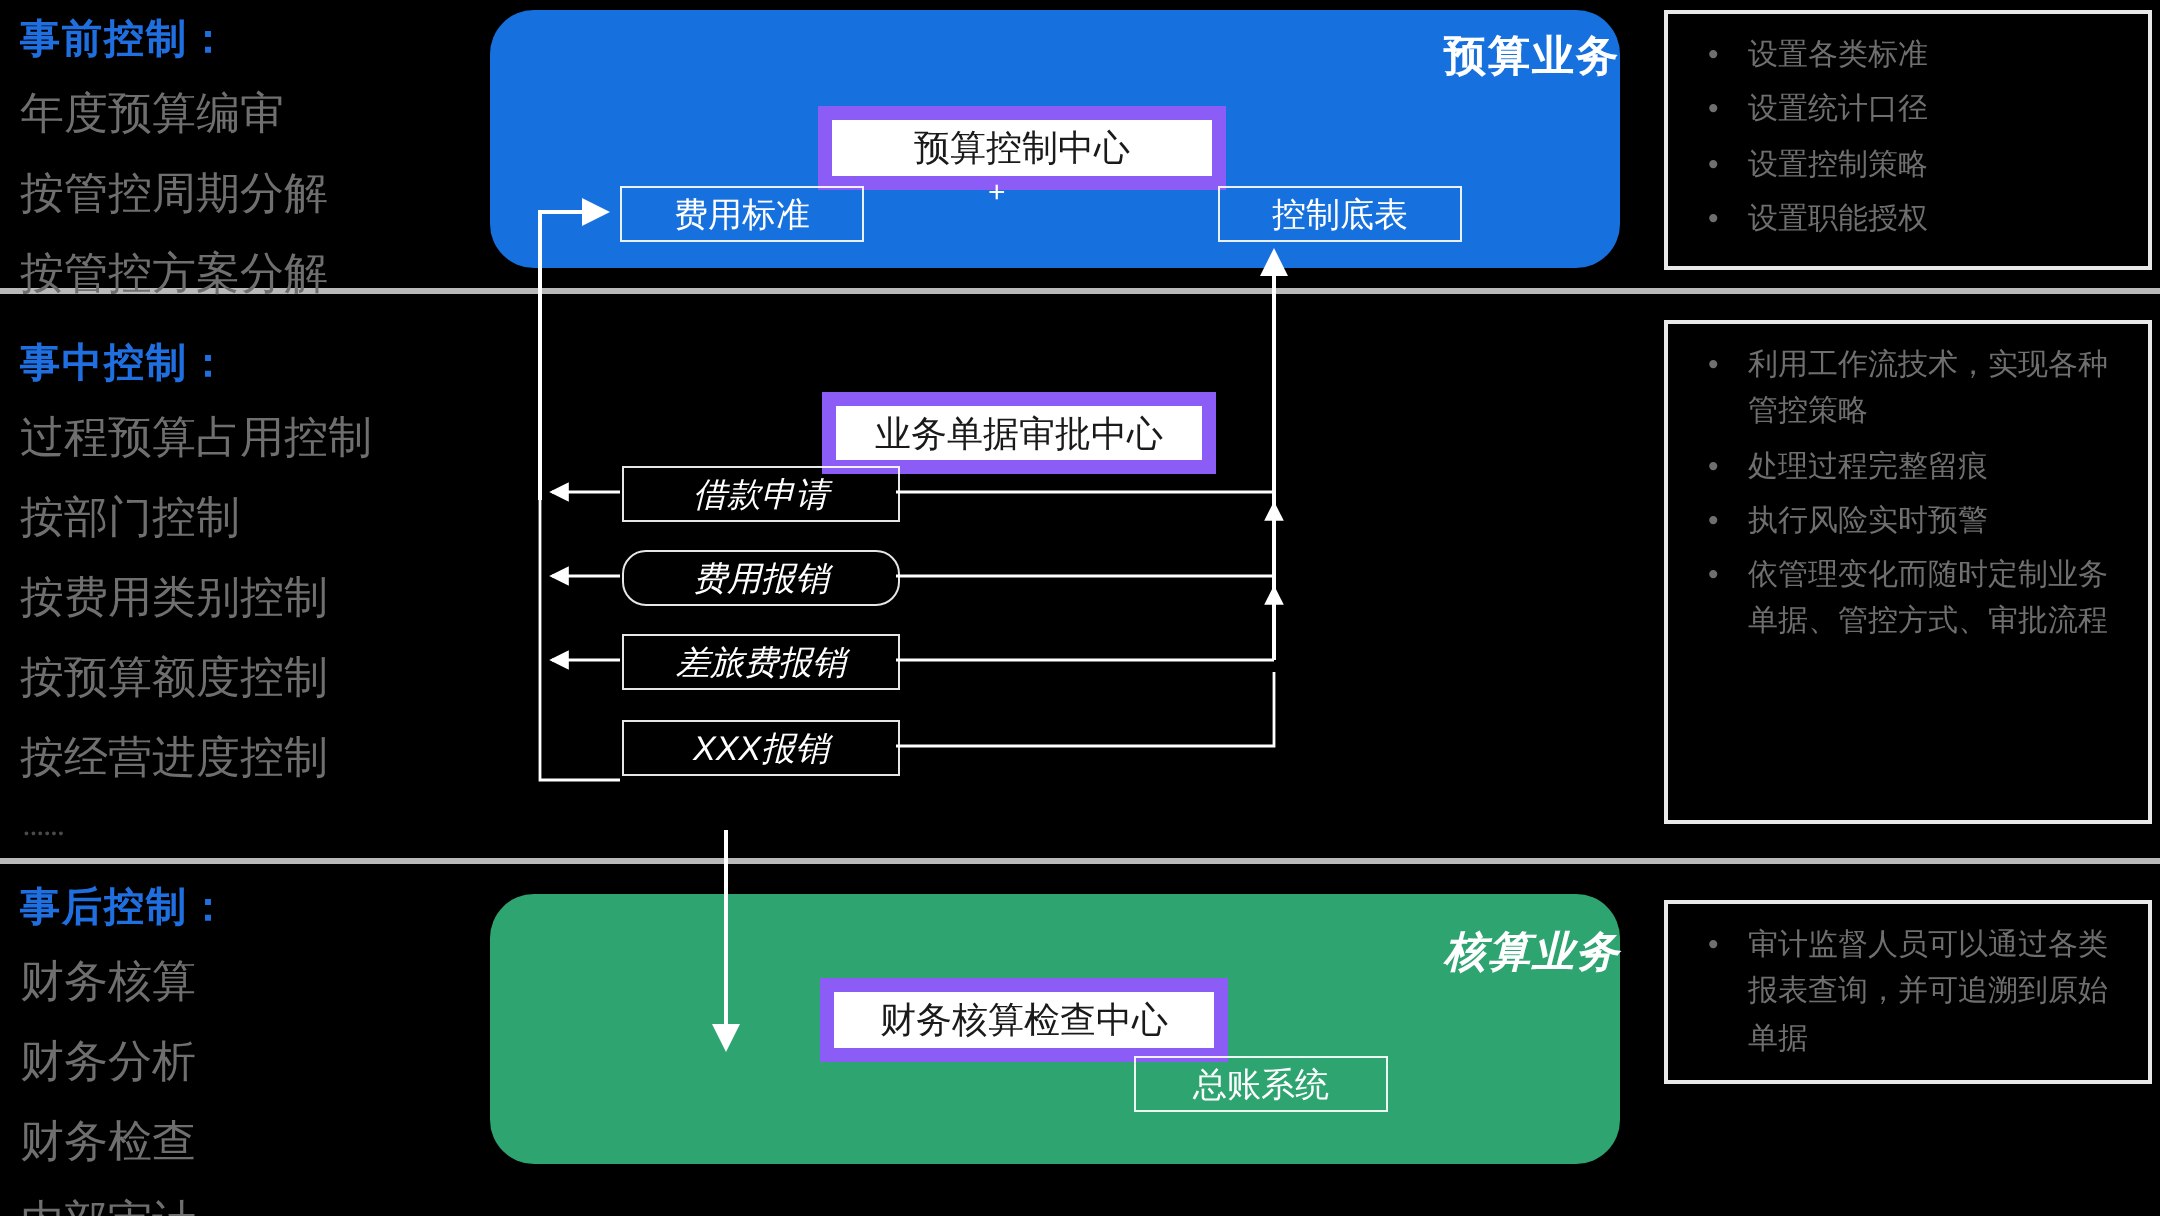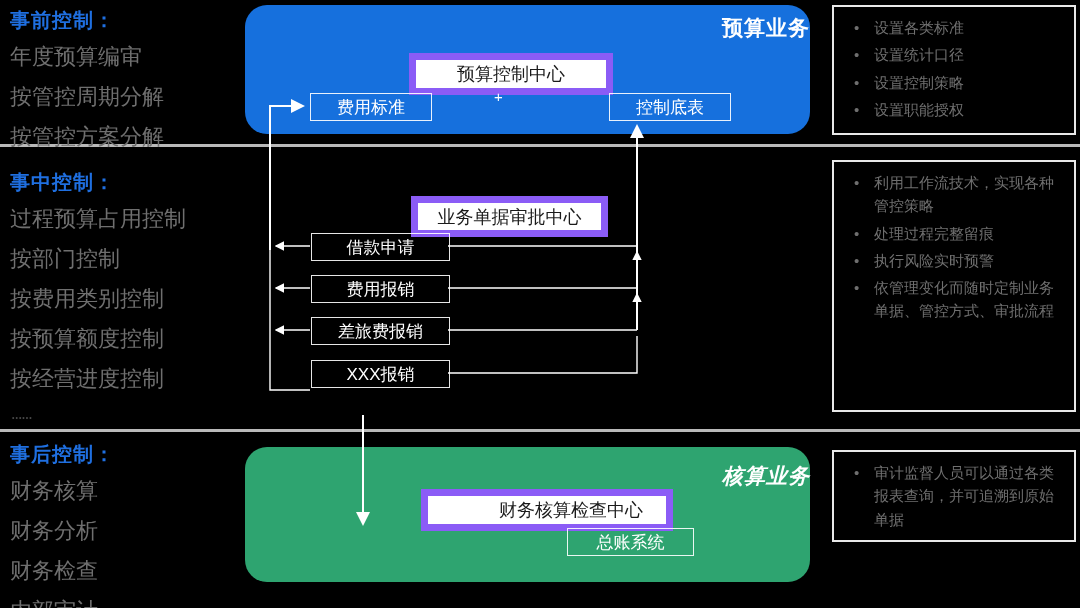--- a/index.html
+++ b/index.html
@@ -41,29 +41,29 @@
   
   #budget-title{top:9px;}
   #budget-center{left:409px;top:53px;width:190px;height:28px;}
   #plus-sign{position:absolute;left:494px;top:88px;color:#fff;font-size:15px;}
   #box-fee-std{left:310px;top:93px;width:120px;height:26px;}
   #box-ctrl-table{left:577px;top:93px;width:120px;height:26px;margin-left:32px;}
 
   
   #loan-title{top:13px;}
   #loan-center{left:411px;top:196px;width:183px;height:27px;}
-  .loan-item{left:311px;width:137px;height:26px;}
+  .loan-item{left:311px;width:137px;height:26px;font-style:italic;}
   #loan-1{top:233px;}
-  #loan-2{top:275px;}
+  #loan-2{top:275px;border-radius:12px;}
   #loan-3{top:317px;}
   #loan-4{top:360px;}
 
   
   #acct-title{top:15px;font-style:italic;}
-  #acct-center{left:421px;top:489px;width:190px;height:28px;padding-left:48px;}
+  #acct-center{left:410px;top:489px;width:190px;height:28px;}
   #box-acct-platform{left:311px;top:528px;width:125px;height:26px;}
   #box-gl{left:567px;top:528px;width:125px;height:26px;}
 
   
   #wires{position:absolute;left:0;top:0;width:1080px;height:608px;pointer-events:none;}
 
   
   .note{position:absolute;border:2px solid #e9e9e9;background:#000;
         padding:9px 8px 9px 6px;box-sizing:border-box;}
   #note1{left:832px;top:5px;width:244px;height:130px;}

